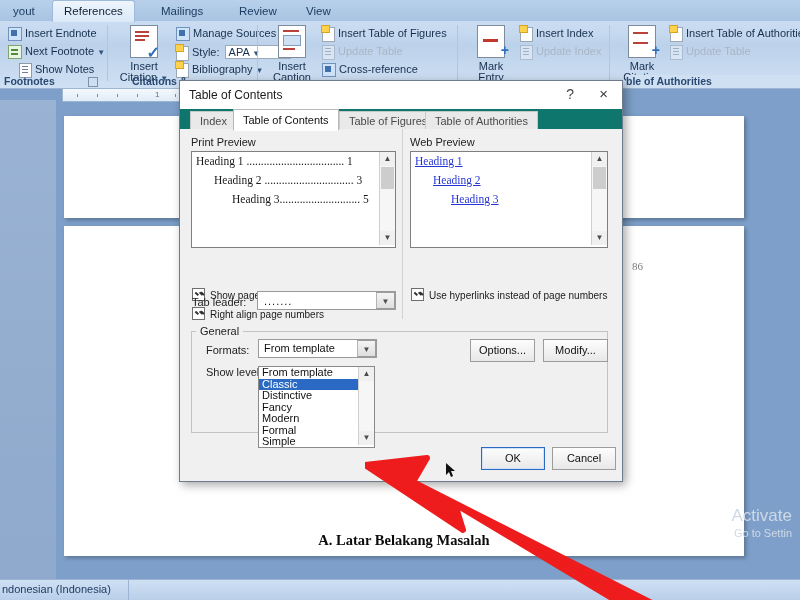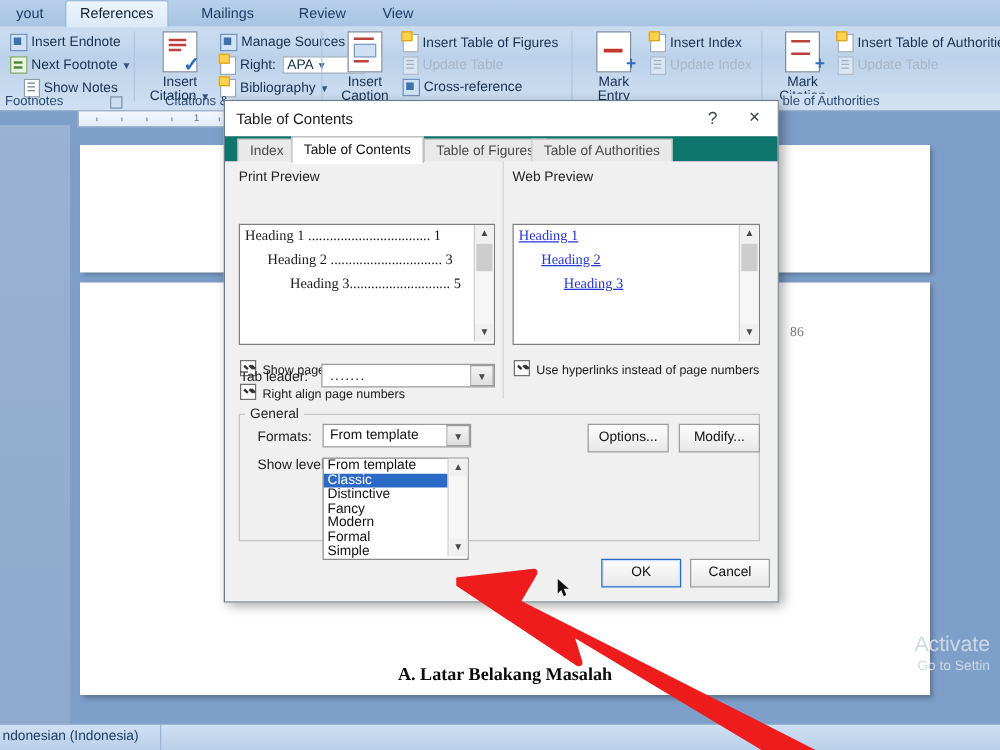--- a/index.html
+++ b/index.html
@@ -17,21 +17,21 @@
      background:linear-gradient(180deg,#b8d0ea 0%,#a8c4e2 100%);}
   .tab{position:absolute;top:1px;height:20px;line-height:20px;padding:0 11px;
      font-size:11.5px;color:#1f3c63;white-space:nowrap;}
   .tab.active{background:linear-gradient(180deg,#eef5fc 0%,#e2eefa 60%,#dbeaf8 100%);
      border:1px solid #9fbada;border-bottom:none;border-radius:3px 3px 0 0;top:0;height:21px;line-height:21px;
      color:#123; font-weight:normal;}
   #ribbonbody{position:absolute;left:0;top:21px;width:800px;height:67px;}
   .grp{position:absolute;top:0;height:67px;}
   .grp .sep{position:absolute;right:0;top:4px;width:1px;height:56px;background:#aec6e0;}
   .grplabel{position:absolute;bottom:1px;left:0;width:100%;text-align:center;
-     font-size:10.5px;color:#2a4a73;}
+     font-size:10.5px;color:#2a4a73;font-weight:bold;}
   .item{position:absolute;white-space:nowrap;font-size:11px;color:#17304f;}
   .item.dim{color:#a8b6c6;}
   .bigbtn{position:absolute;text-align:center;font-size:11px;color:#17304f;line-height:11px;}
   
   .ico{display:inline-block;vertical-align:middle;margin-right:3px;position:relative;}
   .ico-page{width:11px;height:13px;background:#fdfdfd;border:1px solid #8e9bab;}
   .ico-page::after{content:"";position:absolute;left:2px;top:2px;width:6px;height:1px;
      background:#6f8097;box-shadow:0 3px 0 #6f8097,0 6px 0 #6f8097;}
   .ico-page.dimmed{opacity:.42;}
   .ico-yellow{width:11px;height:13px;background:#fefefe;border:1px solid #9aa7b6;}
@@ -81,21 +81,21 @@
   #dlgtitle .help{position:absolute;right:48px;top:5px;font-size:14px;color:#44484c;cursor:default;}
   #dlgtitle .close{position:absolute;right:14px;top:4px;font-size:15px;color:#3c4044;cursor:default;}
   #tabs{position:absolute;left:0;top:28px;width:442px;height:20px;
       border-bottom:1px solid #4c1d95;background:#0f766e;}
   .dtab{position:absolute;top:2px;height:18px;line-height:18px;padding:0 9px;font-size:11px;
       color:#4a4a4a;background:#e9e9e9;border:1px solid #c8c8c8;border-bottom:none;}
   .dtab.sel{background:#fff;color:#111;top:0;height:20px;line-height:20px;border-color:#b9b9b9;
       border-bottom:1px solid #fff;z-index:2;font-weight:normal;}
   #dlgbody{position:absolute;left:0;top:48px;width:442px;height:352px;background:#f0f0f0;}
   .fieldlabel{position:absolute;font-size:11px;color:#222;}
-  .previewbox{position:absolute;background:#fff;border:1px solid #7f7f7f;margin-top:28px;}
+  .previewbox{position:absolute;background:#fff;border:1px solid #7f7f7f;}
   .prvline{position:absolute;font-family:"Liberation Serif",serif;font-size:11.5px;color:#1a1a1a;white-space:nowrap;}
   .weblink{position:absolute;font-family:"Liberation Serif",serif;font-size:11.5px;
       color:#2735d6;text-decoration:underline;white-space:nowrap;}
   .vsb{position:absolute;width:15px;background:#f6f6f6;border-left:1px solid #cfcfcf;}
   .vsb .ar{position:absolute;left:0;width:15px;height:14px;text-align:center;line-height:14px;
       font-size:8px;color:#4a4a4a;background:#f0f0f0;}
   .vsb .thumb{position:absolute;left:1px;width:13px;background:#cdcdcd;}
   .cbrow{position:absolute;font-size:10px;color:#1a1a1a;white-space:nowrap;margin-top:35px;}
   .cbox{display:inline-block;width:11px;height:11px;border:1px solid #6f6f6f;background:#fff;
       vertical-align:-2px;margin-right:5px;position:relative;}
@@ -158,21 +158,21 @@
           <div class="ln" style="top:13px;width:10px;"></div>
           <div class="chk">✓</div>
         </div>
         <div>Insert</div>
         <div><span>Citation</span> <span class="caret">▼</span></div>
       </div>
       <div class="item" style="left:66px;top:6px;">
         <span class="ico ico-blue"></span><span>Manage Sources</span>
       </div>
       <div class="item" style="left:66px;top:24px;">
-        <span class="ico ico-yellow"></span><span>Right:</span>
+        <span class="ico ico-yellow"></span><span>Style:</span>
         <span style="display:inline-block;width:58px;background:#fff;border:1px solid #9ab;padding:0 3px;margin-left:2px;"><span>APA</span> <span class="caret">▼</span></span>
       </div>
       <div class="item" style="left:66px;top:42px;">
         <span class="ico ico-yellow"></span><span>Bibliography</span> <span class="caret">▼</span>
       </div>
       <div class="grplabel" style="text-align:left;left:22px;">Citations &amp;</div>
       <div class="sep"></div>
     </div>
 
     <div class="grp" style="left:260px;width:198px;">

